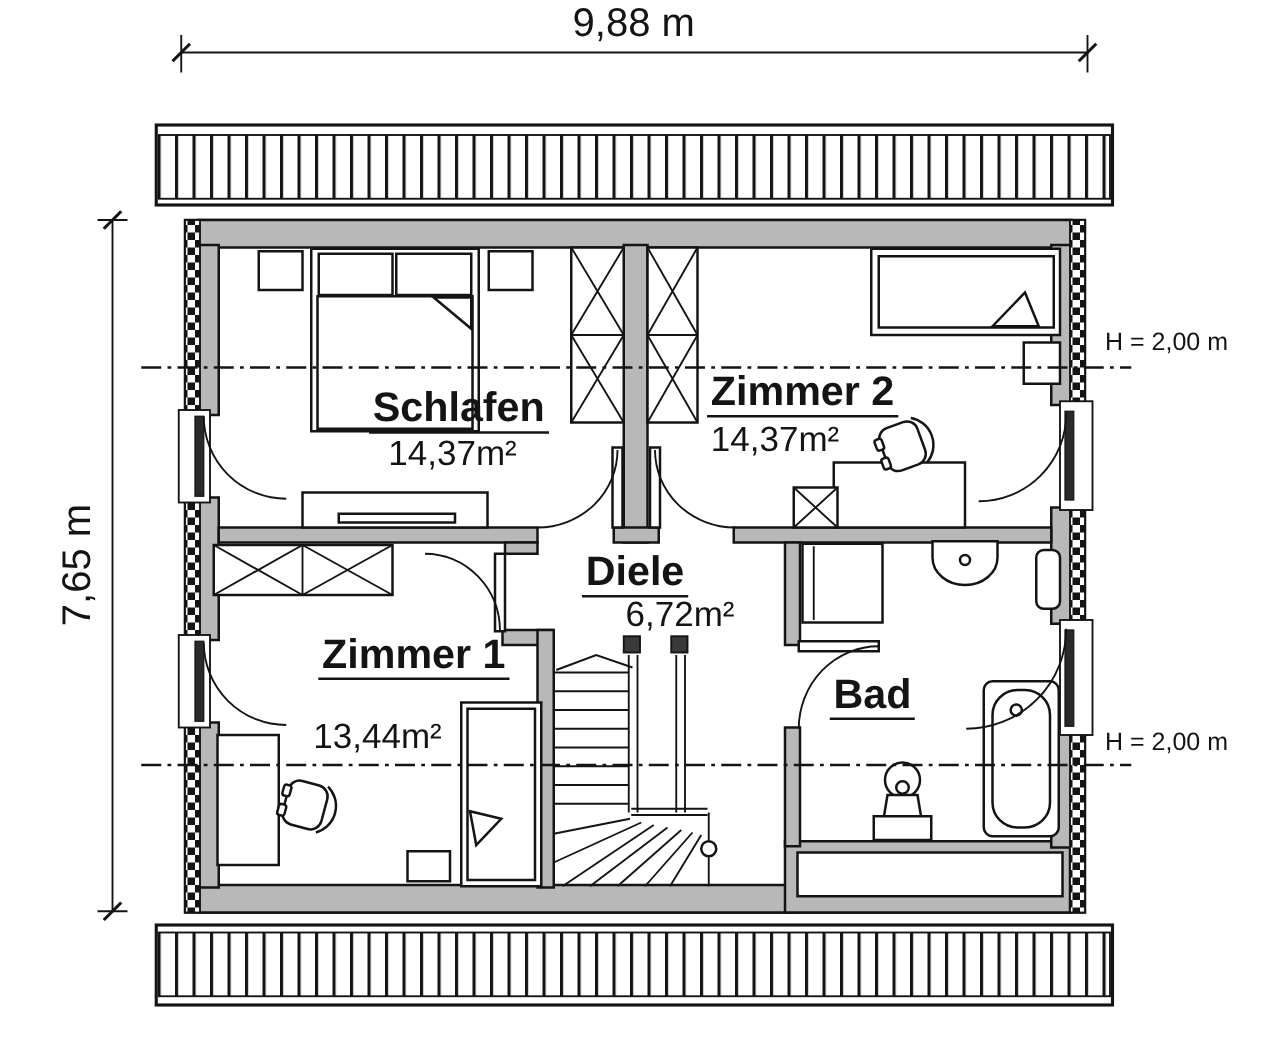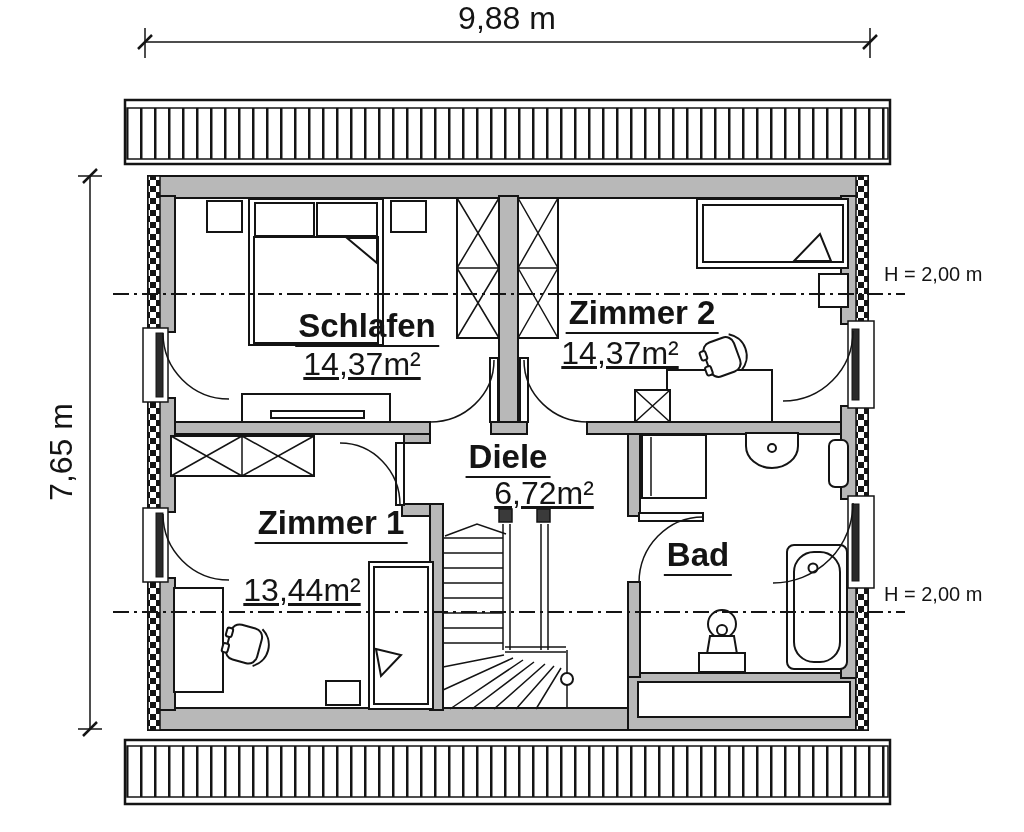--- a/index.html
+++ b/index.html
@@ -1,21 +1,21 @@
 <!DOCTYPE html>
 <html><head>
 <meta charset="utf-8">
 <style>
   html,body{margin:0;padding:0;background:#ffffff;}
   #stage{position:relative;width:1024px;height:820px;background:#fff;overflow:hidden;
          font-family:"Liberation Sans", sans-serif;color:#141414;}
   #plan-svg{position:absolute;left:0;top:0;}
   .lbl{position:absolute;white-space:nowrap;transform:translateX(-50%);line-height:1.05;}
   .room-name{font-size:33px;border-bottom:2.5px solid #141414;padding:0 3px 1px 3px;font-weight:bold;}
-  .room-area{font-size:32px;text-decoration:underline;}
+  .room-area{font-size:28px;}
   .dim{font-size:32px;}
   .hmark{font-size:20px;transform:none;}
   #dim-left{transform:translate(-50%,-50%) rotate(-90deg);}
 </style>
 </head>
 <body>
 
 <div id="stage">
 
 <svg id="plan-svg" width="1024" height="832" viewBox="0 0 1024 832">

